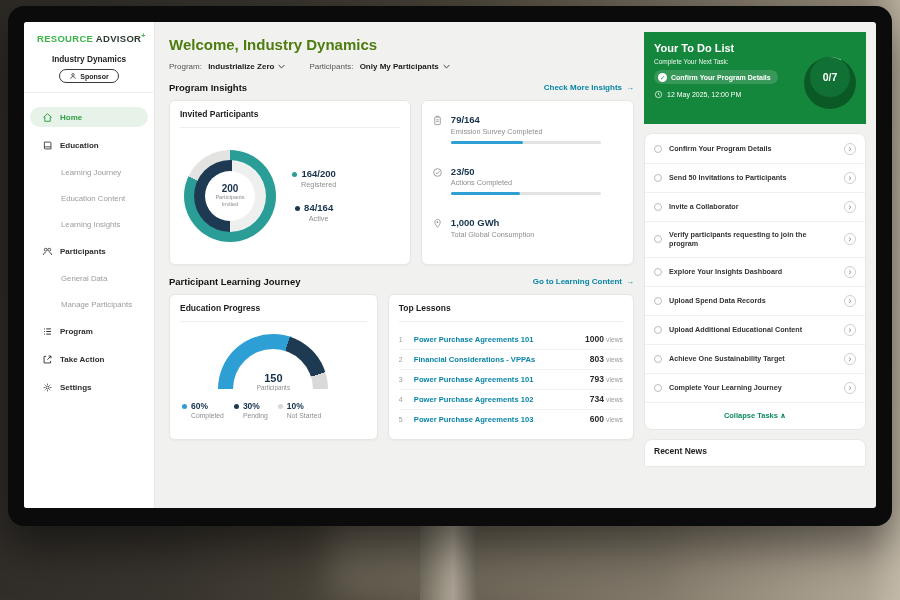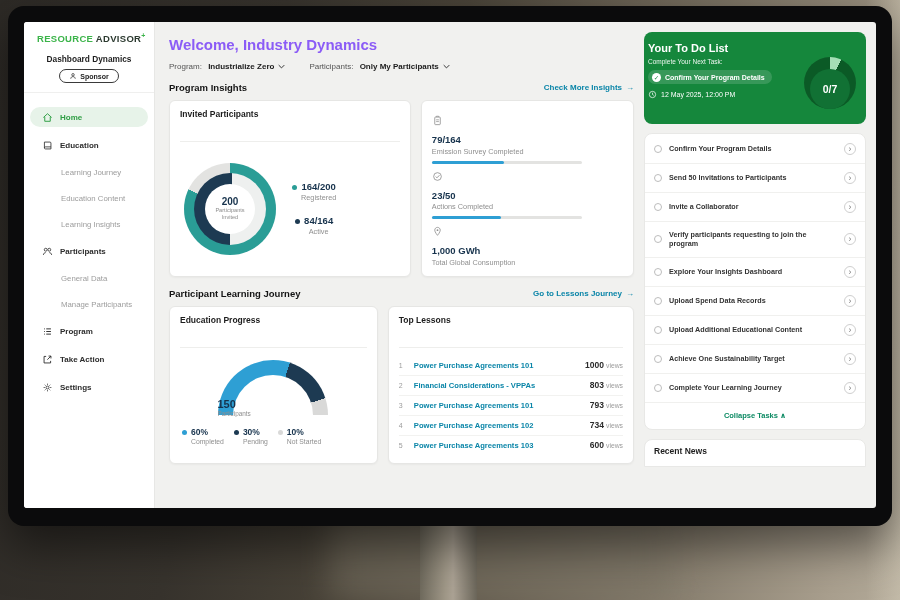--- a/index.html
+++ b/index.html
@@ -38,35 +38,35 @@
   .nav { padding-top: 6px; }
   .nav-item { display: flex; align-items: center; gap: 7px; padding: 4.5px 8px 4.5px 12px;
     margin: 8px 6px; border-radius: 10px; font-size: 8px; font-weight: bold; color: #2d2d2d; cursor: pointer; }
   .nav-item.sub { padding-left: 31px; font-weight: normal; font-size: 7.8px; color: #9c9c9c; }
   .nav-item.active { background: var(--active_bg, #e7f3e9); color: var(--active_text, #2f9e44); }
   .nav-icon { width: 11px; height: 11px; flex: none; display: inline-flex; }
   .nav-icon svg { width: 100%; height: 100%; }
 
   
   .main { flex: 1; min-width: 0; padding: 12px 10px 0 14px; }
-  .welcome { font-size: 15px; font-weight: bold; color: #8b5cf6; margin: 2px 0 9px; }
+  .welcome { font-size: 15px; font-weight: bold; color: #4d7c0f; margin: 2px 0 9px; }
   .filters { display: flex; gap: 24px; align-items: center; margin-bottom: 11px; }
   .filter-label { color: #555; font-size: 8px; }
   .filter-value { font-weight: bold; color: #1b1b1b; font-size: 8px; margin-left: 4px;
     display: inline-flex; align-items: center; gap: 4px; cursor: pointer; }
   .chev { width: 7px; height: 5px; display: inline-flex; color: #333; }
   .chev svg { width: 100%; height: 100%; }
   .section-head { display: flex; justify-content: space-between; align-items: center; margin: 4px 0 7px; }
   .section-title { font-size: 9.5px; font-weight: bold; color: #141414; }
   .section-link { font-size: 8px; font-weight: bold; color: var(--link, #0a85a8); cursor: pointer;
     display: inline-flex; gap: 4px; align-items: center; }
   .cards-row { display: flex; gap: 10px; align-items: stretch; margin-bottom: 11px; }
   .card { background: #fff; border: 1px solid #e6e6e4; border-radius: 6px; padding: 8px 10px;
     box-shadow: 0 1px 2px rgba(0,0,0,.04); display: flex; flex-direction: column; }
-  .card-title { font-size: 8.5px; font-weight: bold; color: #1d1d1d; padding-bottom: 22px;
+  .card-title { font-size: 8.5px; font-weight: bold; color: #1d1d1d; padding-bottom: 8px;
     border-bottom: 1px solid #eeeeec; margin-bottom: 8px; }
 
   
   .invited-card { flex: 1.15; min-height: 158px; }
   .invited-body { display: flex; align-items: center; gap: 16px; flex: 1; padding-left: 4px; }
   .donut { position: relative; width: 92px; height: 92px; flex: none; }
   .ring-outer { position: absolute; inset: 0; border-radius: 50%;
     background: conic-gradient(var(--teal,#2a9d96) 0 82%, var(--track,#e3e3e1) 82% 100%); }
   .ring-inner { position: absolute; inset: 10px; border-radius: 50%;
     background: conic-gradient(from 180deg, var(--navy,#1d3a52) 0 51%, #eef0ef 51% 100%); }
@@ -75,67 +75,67 @@
   .donut-val { font-size: 10px; font-weight: bold; color: #16324c; }
   .donut-lab { font-size: 5.6px; color: #8d8d8d; line-height: 1.25; width: 38px; }
   .legend-col { display: flex; flex-direction: column; gap: 13px; }
   .legend-item { line-height: 1.2; text-align: center; }
   .dot { display: inline-block; width: 5px; height: 5px; border-radius: 50%; margin-right: 4px; background: #999; }
   .legend-val { font-size: 9.5px; font-weight: bold; color: #16324c; }
   .legend-lab { font-size: 7.3px; color: #8f8f8f; margin-left: 9px; margin-top: 1px; }
 
   
   .info-card { flex: 1; min-height: 158px; }
-  .info-row { display: flex; gap: 8px; margin: 5px 0 1px; flex-direction: column; }
+  .info-row { display: flex; gap: 8px; margin: 5px 0 17px; }
   .info-icon { width: 11px; height: 11px; flex: none; color: #8f8f8f; margin-top: 1px; }
   .info-icon svg { width: 100%; height: 100%; }
   .info-val { font-size: 9.5px; font-weight: bold; color: #16324c; }
   .info-lab { font-size: 7.3px; color: #8f8f8f; margin-top: 1.5px; }
   .bar { width: 150px; max-width: 100%; height: 3px; border-radius: 2px; background: var(--track,#e3e3e1); margin-top: 5px; }
   .bar-fill { height: 100%; border-radius: 2px; background: var(--blue,#2e9fd4); width: 0; }
 
   
   .education-card { flex: 1; min-height: 146px; }
   .gauge-wrap { position: relative; width: 112px; height: 57px; margin: 4px auto 0; overflow: hidden; }
   .gauge-arc { position: absolute; left: 1px; top: 0; width: 110px; height: 110px; border-radius: 50%; }
   .gauge-hole { position: absolute; left: 16px; top: 15px; width: 80px; height: 80px; border-radius: 50%; background: #fff; }
-  .gauge-center { position: absolute; left: 0; right: 0; bottom: 0; }
+  .gauge-center { position: absolute; left: 0; right: 0; bottom: 0; text-align: center; }
   .gauge-val { font-size: 11px; font-weight: bold; color: #16324c; }
   .gauge-lab { font-size: 6.4px; color: #8f8f8f; }
   .gauge-legend { display: flex; gap: 10px; margin: 10px 2px 0; }
   .gl-item { line-height: 1.25; }
   .gl-pct { font-size: 8.5px; font-weight: bold; color: #16324c; }
   .gl-lab { font-size: 6.8px; color: #8f8f8f; margin-left: 9px; }
 
   
   .lessons-card { flex: 1.2; min-height: 146px; }
   .lesson-row { display: flex; align-items: center; gap: 7px; padding: 4.5px 0; border-bottom: 1px solid #f2f2f0; }
   .lesson-row:last-child { border-bottom: none; }
   .lesson-rank { font-size: 7px; color: #9b9b9b; width: 8px; flex: none; }
   .lesson-title { flex: 1; font-size: 7.6px; font-weight: bold; color: var(--link,#0a85a8); cursor: pointer; }
   .lesson-views { font-size: 8.5px; font-weight: bold; color: #2b2b2b; white-space: nowrap; }
   .lesson-unit { font-size: 6.8px; font-weight: normal; color: #9b9b9b; margin-left: 2px; }
 
   
   .todo-panel { width: 232px; flex: none; padding: 10px 10px 0 0; display: flex; flex-direction: column; gap: 9px; }
-  .todo-card { position: relative; background: var(--green,#15873c); border-radius: 8px; color: #fff;
-    padding: 10px 4px 9px; min-height: 92px; }
+  .todo-card { position: relative; background: var(--green,#15873c); border-radius: 0; color: #fff;
+    padding: 10px 10px 9px; min-height: 92px; }
   .todo-title { font-size: 11px; font-weight: bold; }
   .todo-sub { font-size: 6.5px; opacity: .92; margin-top: 4px; }
   .todo-next { margin-top: 5px; display: inline-flex; align-items: center; gap: 4px;
     background: rgba(255,255,255,.15); border-radius: 9px; padding: 2.5px 7px 2.5px 4px;
     font-size: 7px; font-weight: bold; max-width: 148px; cursor: pointer; }
   .check-circle { width: 9px; height: 9px; border-radius: 50%; background: #fff; color: var(--green,#15873c);
     font-size: 6.5px; line-height: 9px; text-align: center; flex: none; font-weight: bold; }
   .todo-due { margin-top: 6px; display: flex; align-items: center; gap: 4px; font-size: 7px; }
   .clock { width: 9px; height: 9px; display: inline-flex; color: #fff; }
   .clock svg { width: 100%; height: 100%; }
   .todo-ring { position: absolute; right: 10px; top: 25px; width: 52px; height: 52px; border-radius: 50%;
     background: conic-gradient(var(--green_ring_light,#a5dfb6) 0 7%, var(--green_dark,#0b5a26) 7% 100%);
-    display: flex; align-items: flex-end; justify-content: center; }
+    display: flex; align-items: flex-start; justify-content: center; }
   .todo-ring-inner { width: 40px; height: 40px; border-radius: 50%; background: #117134; color: #fff;
     display: flex; align-items: center; justify-content: center; font-size: 10.5px; font-weight: bold; }
 
   .tasks-card { background: #fff; border: 1px solid #e8e8e6; border-radius: 8px; padding: 1px 0; }
   .task-row { display: flex; align-items: center; gap: 7px; padding: 8px 9px; border-bottom: 1px solid #f0f0ee; cursor: pointer; }
   .task-check { width: 8px; height: 8px; border: 1.2px solid #bdbdbd; border-radius: 50%; flex: none; }
   .task-label { flex: 1; font-size: 7.2px; font-weight: bold; color: #333; line-height: 1.3; }
   .task-go { width: 12px; height: 12px; border: 1px solid #cfcfcf; border-radius: 50%; color: #777;
     font-size: 8.5px; line-height: 10.5px; text-align: center; flex: none; cursor: pointer; }
   .collapse-row { padding: 8px; text-align: center; font-size: 7.5px; font-weight: bold;
@@ -153,21 +153,21 @@
 
   <div class="monitor">
     <div class="screen">
 
       <aside class="sidebar">
         <div class="brand">
           <span class="brand-a">RESOURCE</span>
           <span class="brand-b">ADVISOR</span><sup class="brand-plus">+</sup>
         </div>
         <div class="org-block">
-          <div class="org-name">Dashboard Dynamics</div>
+          <div class="org-name">Industry Dynamics</div>
           <div class="sponsor-badge">
             <span class="badge-icon">
               <svg viewBox="0 0 16 16">
                   <circle cx="8" cy="5.6" r="2.5" fill="none" stroke="currentColor" stroke-width="1.4"></circle>
                   <path d="M3.5 13.5 C3.5 10.6 5.8 9.3 8 9.3 C10.2 9.3 12.5 10.6 12.5 13.5" fill="none" stroke="currentColor" stroke-width="1.4"></path>
                 </svg>
             </span>
             <span>Sponsor</span>
           </div>
         </div>
@@ -339,21 +339,21 @@
                 <div class="info-val">1,000 GWh</div>
                 <div class="info-lab">Total Global Consumption</div>
               </div>
             </div>
           </section>
         </div>
 
         <div class="section-head">
           <div class="section-title">Participant Learning Journey</div>
           <div class="section-link">
-            <span>Go to Lessons Journey</span>
+            <span>Go to Learning Content</span>
             <span>→</span>
           </div>
         </div>
 
         <div class="cards-row">
           <section class="card education-card">
             <div class="card-title">Education Progress</div>
             <div class="gauge-wrap">
               <div class="gauge-arc" style="background: conic-gradient(from 270deg, rgb(46, 159, 212) 0%, rgb(46, 159, 212) 30%, rgb(29, 58, 82) 30%, rgb(29, 58, 82) 45%, rgb(217, 217, 216) 45%, rgb(217, 217, 216) 50%, transparent 50%, transparent 100%);"></div>
               <div class="gauge-hole"></div>

